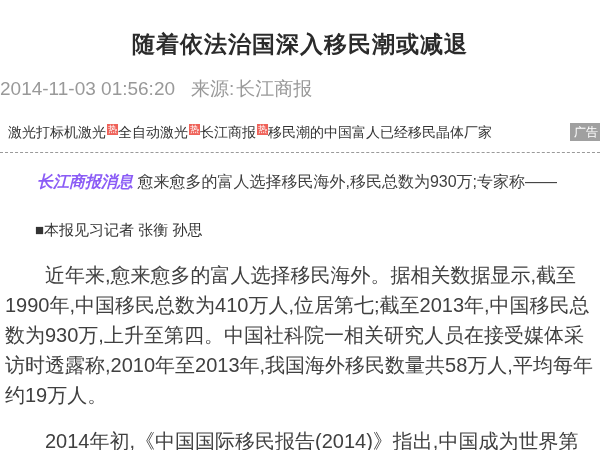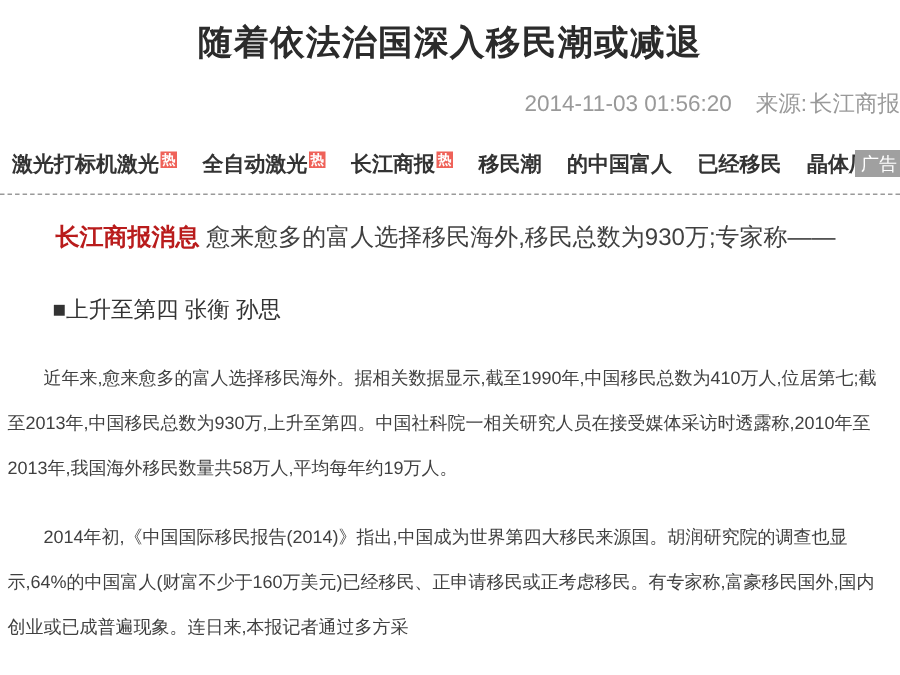--- a/index.html
+++ b/index.html
@@ -11,55 +11,53 @@
     overflow: hidden;
     font-family: "Liberation Sans", sans-serif;
   }
   .page {
     width: 600px;
     height: 450px;
     position: relative;
   }
   
   .title {
-    margin: 0;
+    margin: 16px;
     padding-top: 12px;
     font-size: 23px;
     font-weight: bold;
     color: #2b2b2b;
     text-align: center;
     letter-spacing: 1px;
     line-height: 32px;
   }
   
   .meta {
     margin-top: 16px;
-    text-align: right;
-    font-size: 15px;
+    text-align: left;
+    font-size: 19px;
     color: #999999;
   }
   .meta .source-label { margin-left: 16px; }
   .meta .source-name { margin-left: 2px; }
   
   .tagbar {
     position: relative;
     margin-top: 20px;
     padding: 0 14px 10px 8px;
     border-bottom: 1px dashed #9a9a9a;
     white-space: nowrap;
     overflow: hidden;
     font-size: 14px;
     line-height: 20px;
   }
   .tag {
     color: #333333;
     text-decoration: none;
-    margin-right: 17px;
     cursor: pointer;
-    font-weight: bold;
   }
   .tag sup.hot {
     display: inline-block;
     background: var(--hot-red, #ef6259);
     color: #ffffff;
     font-size: 9px;
     line-height: 11px;
     width: 11px;
     height: 11px;
     text-align: center;
@@ -81,30 +79,30 @@
     padding: 0 5px;
     color: #444444;
   }
   .lead {
     margin: 18px 0 0;
     text-indent: 2em;
     font-size: 16px;
     line-height: 22px;
     color: #404040;
   }
-  .lead .lead-bold { font-weight: bold; color: #b91c1c; }
+  .lead .lead-bold { font-weight: bold; color: #8b5cf6; font-style: italic; }
   .byline {
     margin: 26px 0 0;
     text-indent: 2em;
     font-size: 15px;
     color: #333333;
     line-height: 21px;
   }
   .body-p {
-    font-size: 12px;
+    font-size: 20px;
     line-height: 30px;
     text-indent: 2em;
     color: #404040;
   }
   .body-p.p1 { margin: 20px 0 0; }
   .body-p.p2 { margin: 16px 0 0; }
 </style>
 </head>
 <body>
 
@@ -117,19 +115,19 @@
   </div>
 
   <div class="tagbar">
     <span><a class="tag">激光打标机激光<sup class="hot">热</sup></a><a class="tag">全自动激光<sup class="hot">热</sup></a><a class="tag">长江商报<sup class="hot">热</sup></a><a class="tag">移民潮</a><a class="tag">的中国富人</a><a class="tag">已经移民</a><a class="tag">晶体厂家</a></span>
     <span class="ad-badge">广告</span>
   </div>
 
   <div class="article">
     <p class="lead"><span class="lead-bold">长江商报消息</span><span> 愈来愈多的富人选择移民海外,移民总数为930万;专家称——</span></p>
 
-    <p class="byline">■上升至第四 张衡 孙思</p>
+    <p class="byline">■本报见习记者 张衡 孙思</p>
 
     <p class="body-p p1">近年来,愈来愈多的富人选择移民海外。据相关数据显示,截至1990年,中国移民总数为410万人,位居第七;截至2013年,中国移民总数为930万,上升至第四。中国社科院一相关研究人员在接受媒体采访时透露称,2010年至2013年,我国海外移民数量共58万人,平均每年约19万人。</p>
     <p class="body-p p2">2014年初,《中国国际移民报告(2014)》指出,中国成为世界第四大移民来源国。胡润研究院的调查也显示,64%的中国富人(财富不少于160万美元)已经移民、正申请移民或正考虑移民。有专家称,富豪移民国外,国内创业或已成普遍现象。连日来,本报记者通过多方采</p>
   </div>
 
 </div>
 
 </body></html>

